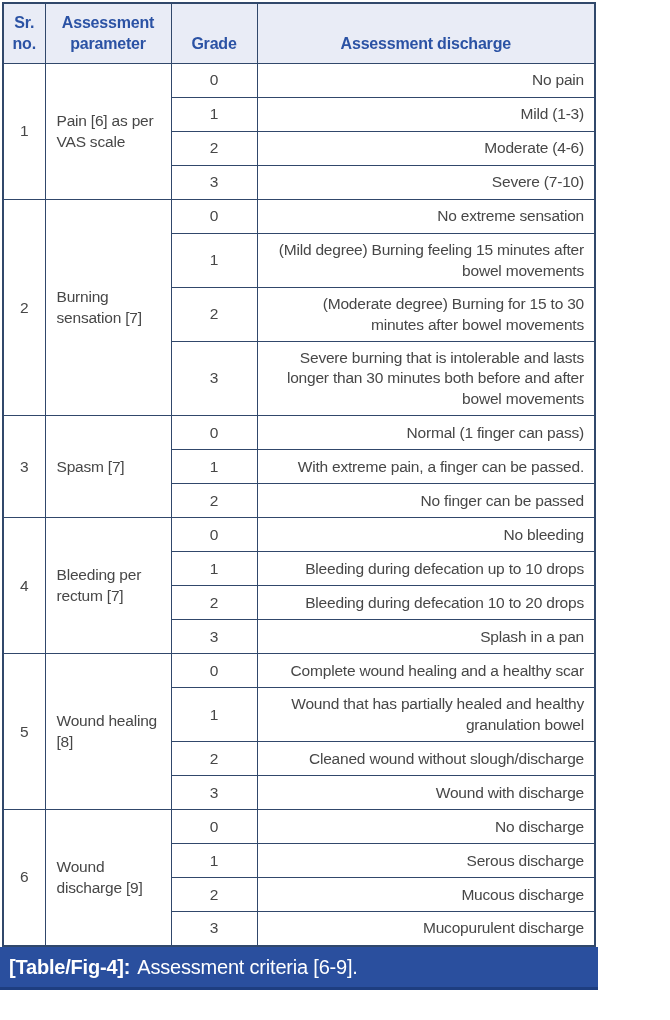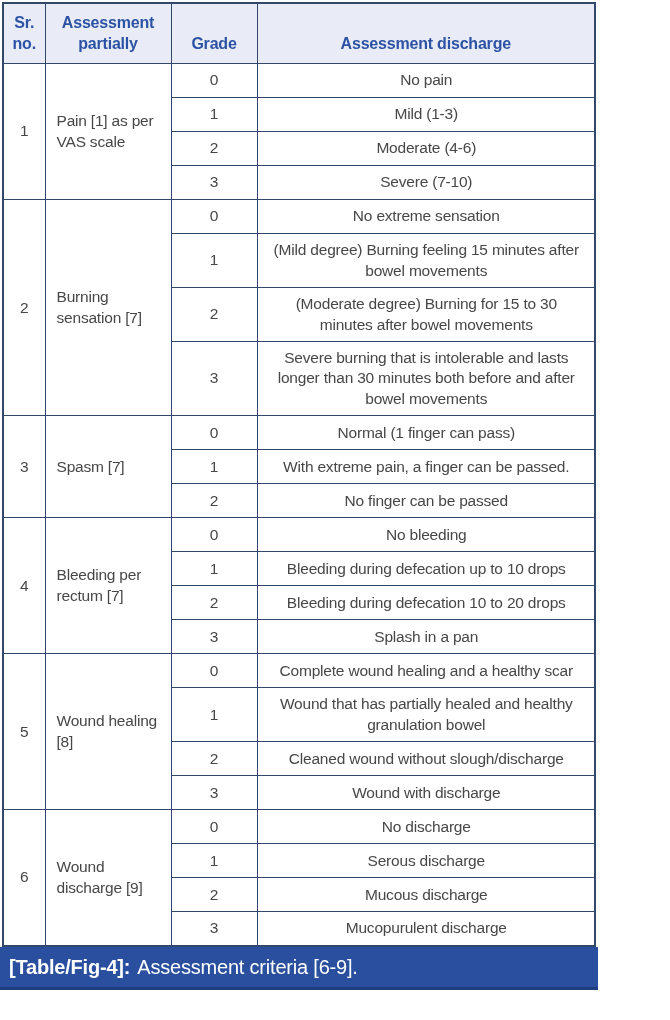--- a/index.html
+++ b/index.html
@@ -54,21 +54,21 @@
   }
   td.param {
     text-align: left;
     padding: 6px 8px 6px 11px;
   }
   td.grade {
     text-align: center;
     height: 34px;
   }
   td.criteria {
-    text-align: center;
+    text-align: right;
     padding: 6px 10px 6px 11px;
     height: 34px;
   }
   .caption-bar {
     background: #2a4f9e;
     color: #ffffff;
     font-size: 20px;
     line-height: 1.2;
     padding: 8px 10px 8px 9px;
     border-bottom: 3px solid #1e3e80;
@@ -87,29 +87,29 @@
     <table class="assessment">
       <colgroup>
         <col class="c-sr">
         <col class="c-param">
         <col class="c-grade">
         <col class="c-criteria">
       </colgroup>
       <thead>
         <tr>
           <th>Sr. no.</th>
-          <th>Assessment partially</th>
+          <th>Assessment parameter</th>
           <th>Grade</th>
           <th>Assessment discharge</th>
         </tr>
       </thead>
       <tbody>
           <tr>
             <td class="sr" rowspan="4">1</td>
-            <td class="param" rowspan="4">Pain [1] as per VAS scale</td>
+            <td class="param" rowspan="4">Pain [6] as per VAS scale</td>
             <td class="grade">0</td>
             <td class="criteria">No pain</td>
           </tr>
           <tr>
             <td class="grade">1</td>
             <td class="criteria">Mild (1-3)</td>
           </tr>
           <tr>
             <td class="grade">2</td>
             <td class="criteria">Moderate (4-6)</td>

